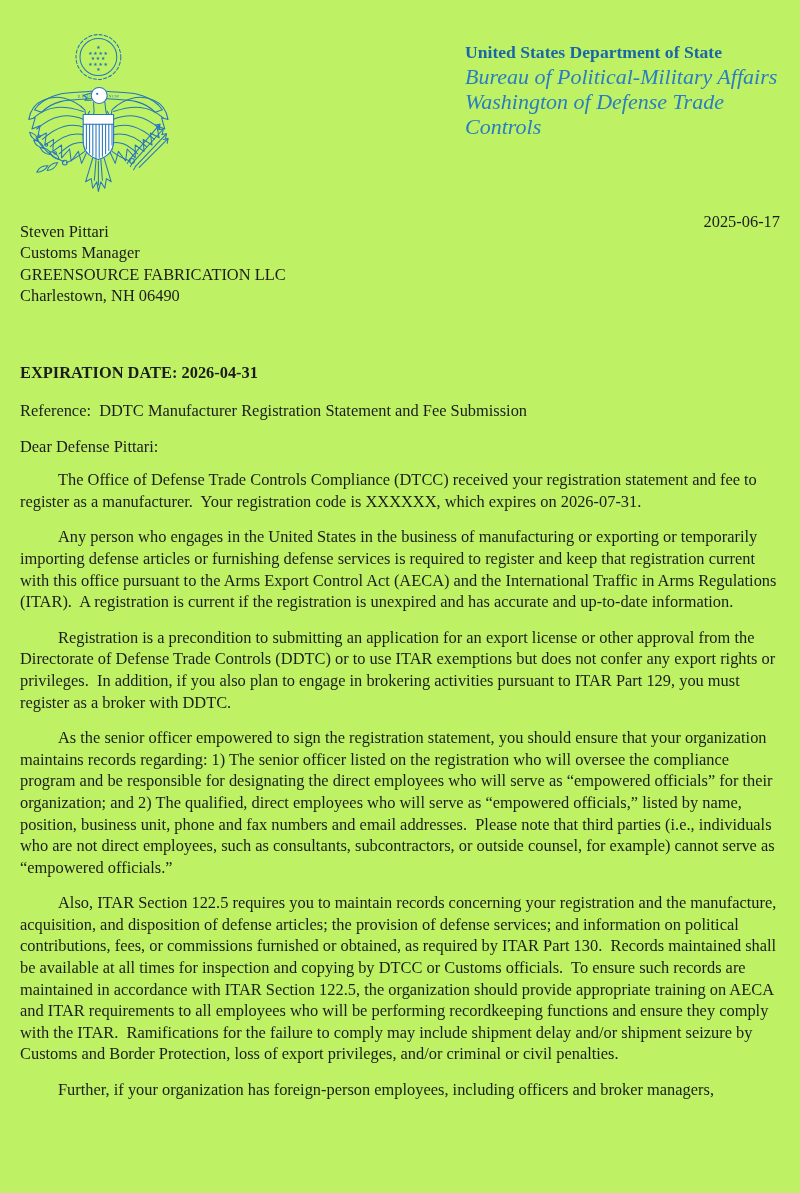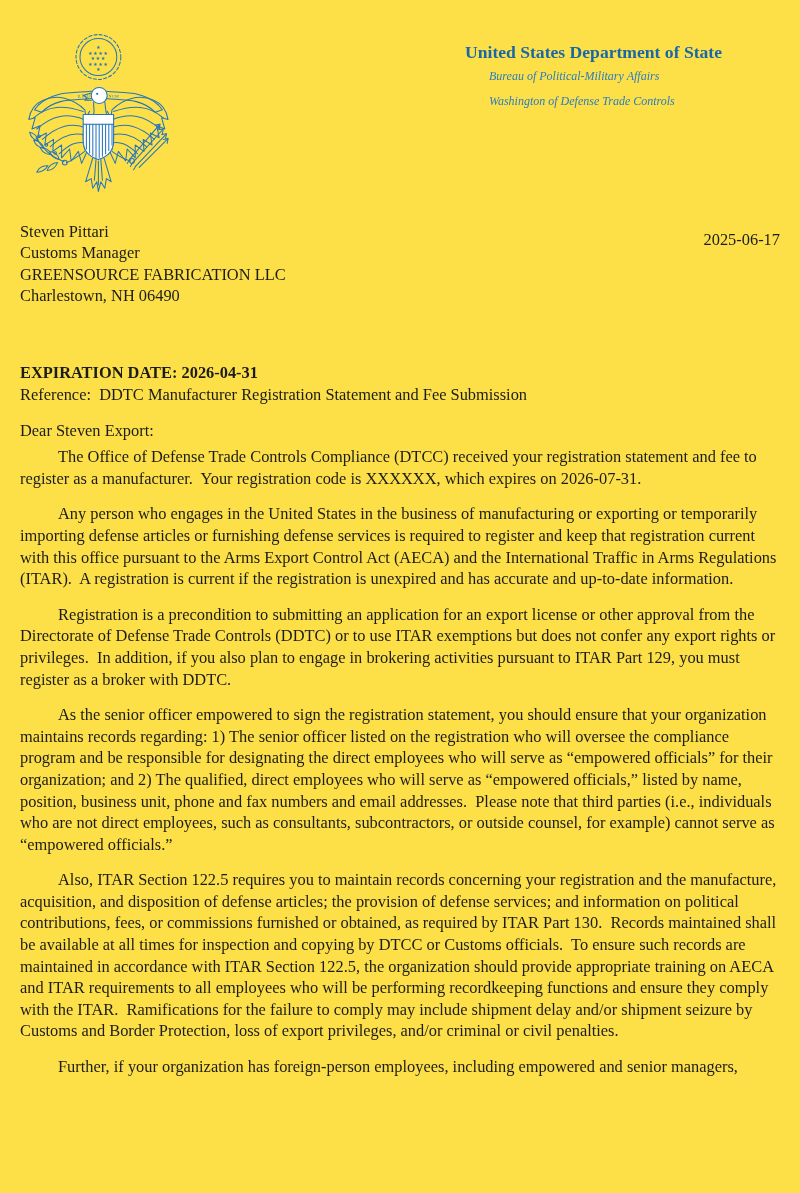--- a/index.html
+++ b/index.html
@@ -1,58 +1,58 @@
 <!DOCTYPE html>
 <html><head>
 <meta charset="utf-8">
 <style>
   html,body{margin:0;padding:0;background:#e8e8e8;}
   .page{
     position:relative;
     width:800px;height:1193px;
     margin:0 auto;
-    background:#fde047;
+    background:#bef264;
     overflow:hidden;
     font-family:"Liberation Serif","DejaVu Serif",serif;
     color:#1c1c1c;
   }
   
   .seal{position:absolute;left:16px;top:24px;width:160px;height:178px;}
   .seal-stroke{stroke:#2575bc;fill:none;stroke-width:1.3;stroke-linejoin:round;stroke-linecap:round;}
   .seal-fillwhite{fill:#ffffff;stroke:#2575bc;stroke-width:1.3;stroke-linejoin:round;}
   .seal-star{fill:#2575bc;font-family:"DejaVu Sans",sans-serif;}
   .seal-motto-text{fill:#2575bc;font-family:"Liberation Serif",serif;font-size:5px;letter-spacing:.4px;}
   .letterhead{
     position:absolute;left:465px;top:40px;width:330px;
     text-align:left;
   }
   .lh-agency{
     font-size:17.6px;font-weight:bold;color:#1a67a8;line-height:24px;
   }
   .lh-sub{
-    font-size:12px;font-style:italic;color:#2b7cc1;line-height:25px;margin-left:24px;
+    font-size:22px;font-style:italic;color:#2b7cc1;line-height:25px;
   }
   
   .dateline{
-    position:absolute;top:229px;right:20px;
+    position:absolute;top:211px;right:20px;
     font-size:16.4px;line-height:21.4px;text-align:right;
   }
   .recipient{
     position:absolute;left:20px;top:221px;
     font-size:16.4px;line-height:21.4px;
   }
   
   .letter-col{
     position:absolute;left:20px;top:362px;width:762px;
     font-size:16.4px;line-height:21.6px;
   }
   .codes{font-weight:bold;line-height:22px;}
-  .reference{white-space:pre-wrap;}
+  .reference{margin-top:16px;white-space:pre-wrap;}
   .salutation{margin-top:14px;}
-  .paras{margin-top:5px;}
+  .paras{margin-top:12px;}
   .paras p{
     margin:0 0 14px 0;
     text-indent:38px;
     white-space:pre-wrap;
   }
 </style>
 </head>
 <body>
 
 <div class="page">
@@ -154,24 +154,24 @@
     <div>Customs Manager</div>
     <div>GREENSOURCE FABRICATION LLC</div>
     <div>Charlestown, NH 06490</div>
   </div>
 
   <div class="letter-col">
     <div class="codes">
       <div>EXPIRATION DATE: 2026-04-31</div>
     </div>
     <div class="reference">Reference:  DDTC Manufacturer Registration Statement and Fee Submission</div>
-    <div class="salutation">Dear Steven Export:</div>
+    <div class="salutation">Dear Defense Pittari:</div>
     <div class="paras">
       <p>The Office of Defense Trade Controls Compliance (DTCC) received your registration statement and fee to register as a manufacturer.  Your registration code is XXXXXX, which expires on 2026-07-31.</p>
       <p>Any person who engages in the United States in the business of manufacturing or exporting or temporarily importing defense articles or furnishing defense services is required to register and keep that registration current with this office pursuant to the Arms Export Control Act (AECA) and the International Traffic in Arms Regulations (ITAR).  A registration is current if the registration is unexpired and has accurate and up-to-date information.</p>
       <p>Registration is a precondition to submitting an application for an export license or other approval from the Directorate of Defense Trade Controls (DDTC) or to use ITAR exemptions but does not confer any export rights or privileges.  In addition, if you also plan to engage in brokering activities pursuant to ITAR Part 129, you must register as a broker with DDTC.</p>
       <p>As the senior officer empowered to sign the registration statement, you should ensure that your organization maintains records regarding: 1) The senior officer listed on the registration who will oversee the compliance program and be responsible for designating the direct employees who will serve as “empowered officials” for their organization; and 2) The qualified, direct employees who will serve as “empowered officials,” listed by name, position, business unit, phone and fax numbers and email addresses.  Please note that third parties (i.e., individuals who are not direct employees, such as consultants, subcontractors, or outside counsel, for example) cannot serve as “empowered officials.”</p>
       <p>Also, ITAR Section 122.5 requires you to maintain records concerning your registration and the manufacture, acquisition, and disposition of defense articles; the provision of defense services; and information on political contributions, fees, or commissions furnished or obtained, as required by ITAR Part 130.  Records maintained shall be available at all times for inspection and copying by DTCC or Customs officials.  To ensure such records are maintained in accordance with ITAR Section 122.5, the organization should provide appropriate training on AECA and ITAR requirements to all employees who will be performing recordkeeping functions and ensure they comply with the ITAR.  Ramifications for the failure to comply may include shipment delay and/or shipment seizure by Customs and Border Protection, loss of export privileges, and/or criminal or civil penalties.</p>
-      <p>Further, if your organization has foreign-person employees, including empowered and senior managers,</p>
+      <p>Further, if your organization has foreign-person employees, including officers and broker managers,</p>
     </div>
   </div>
 
 </div>
 
 </body></html>

